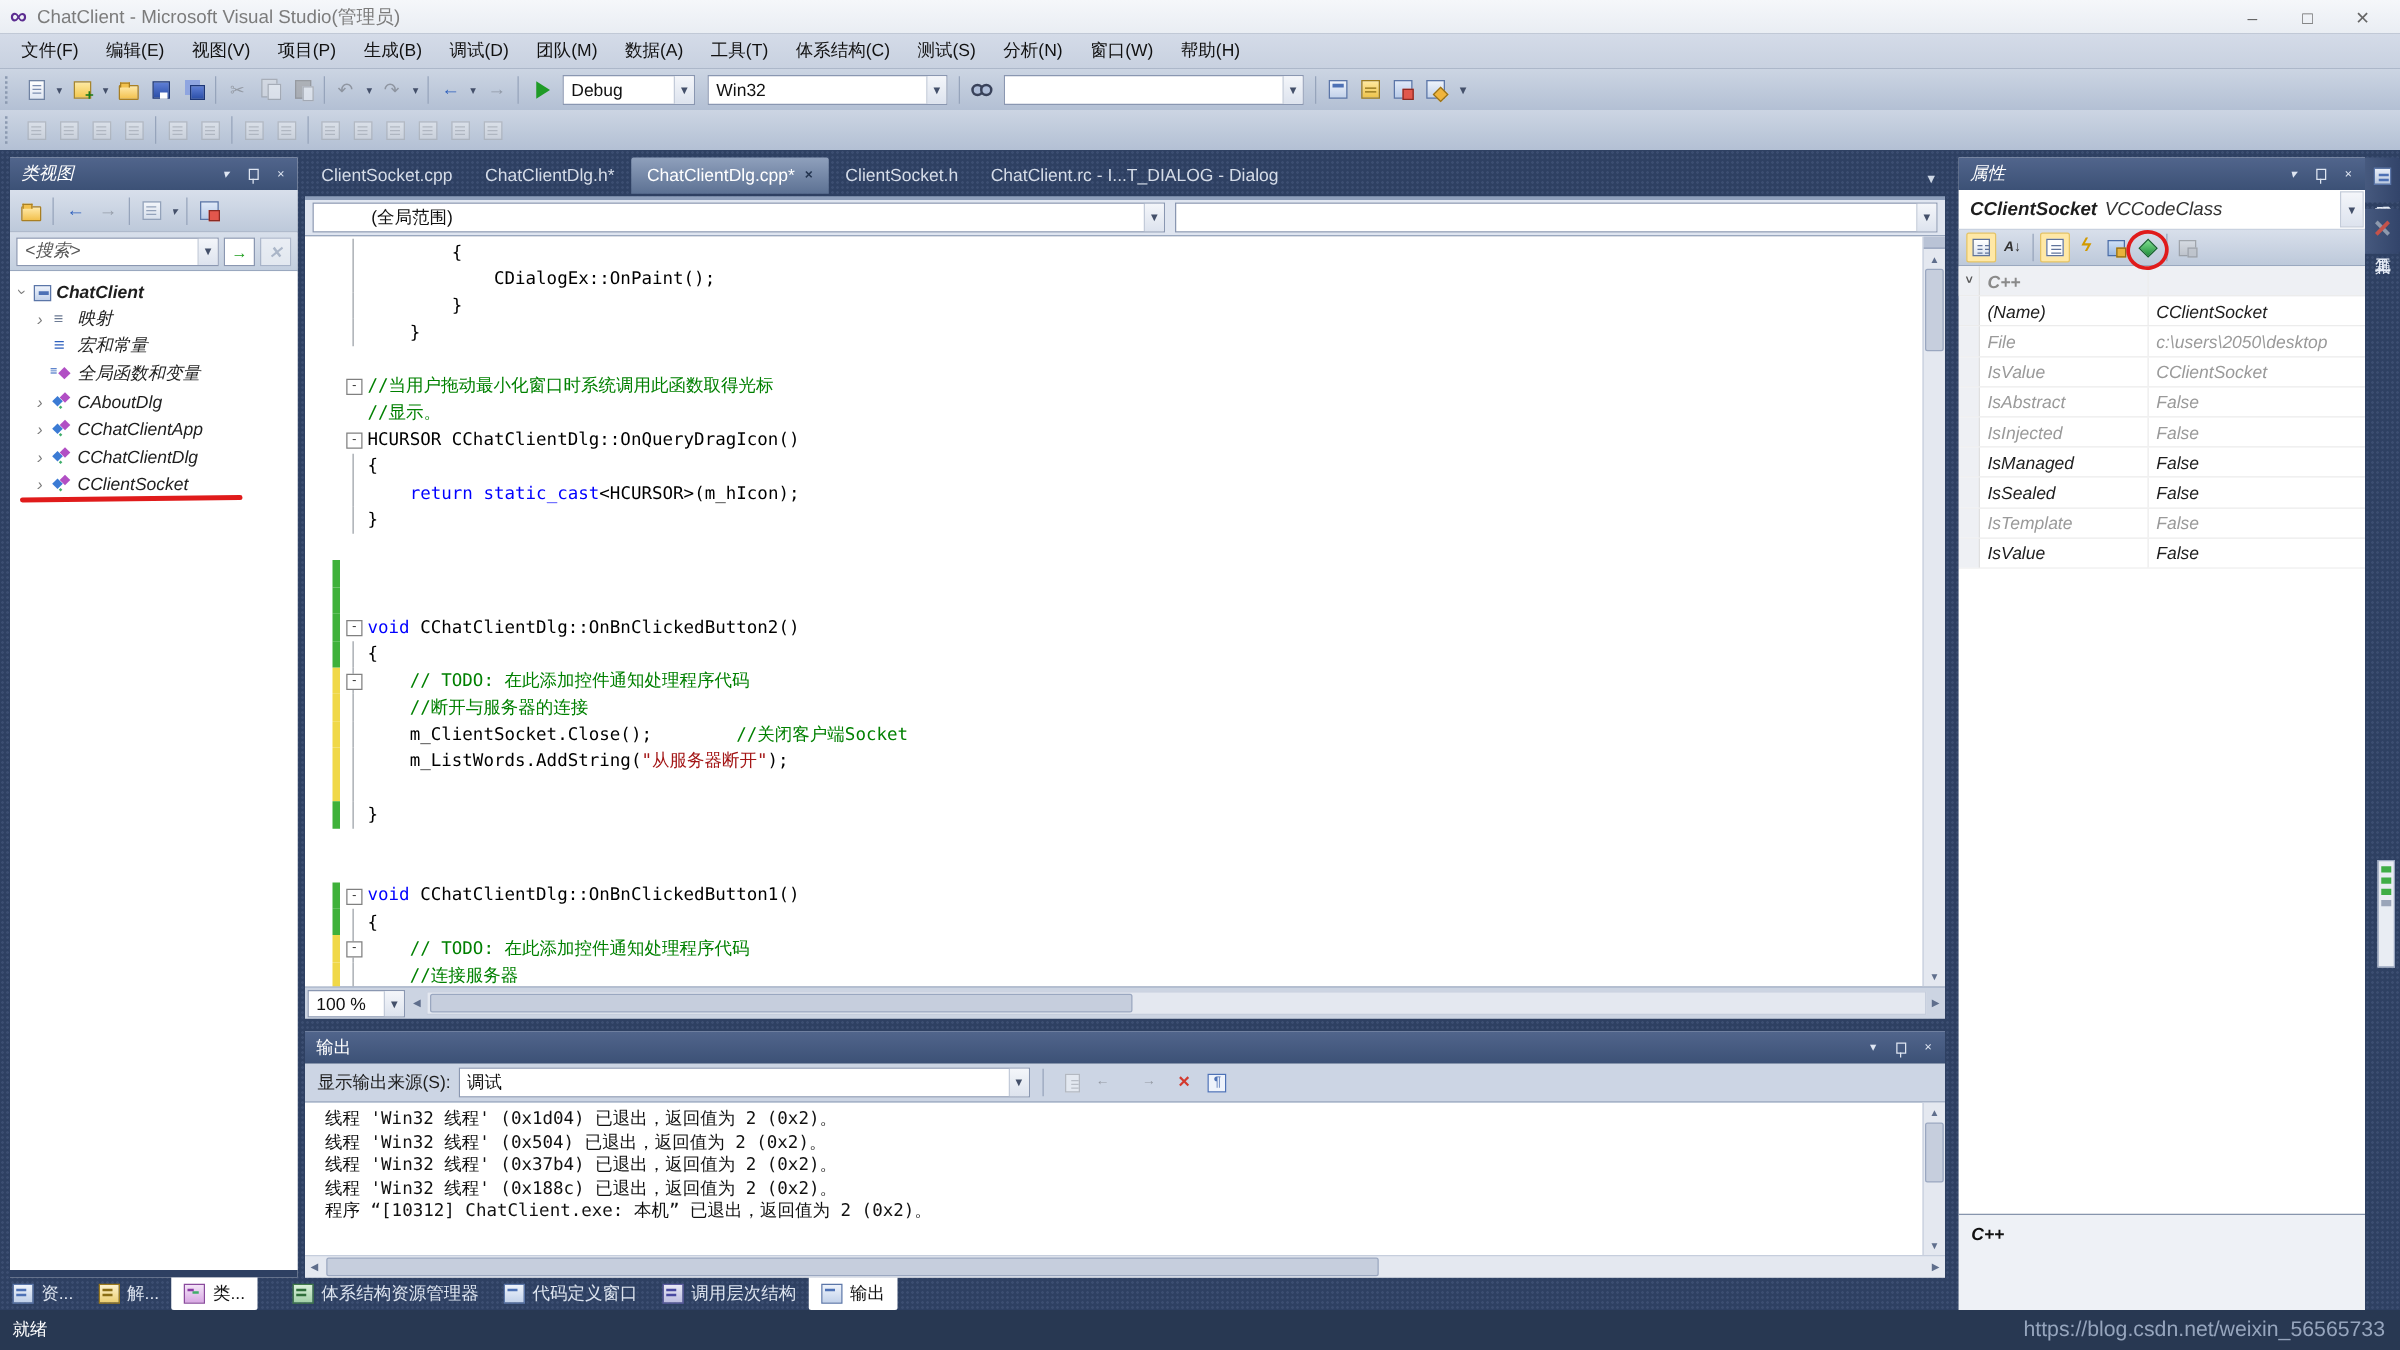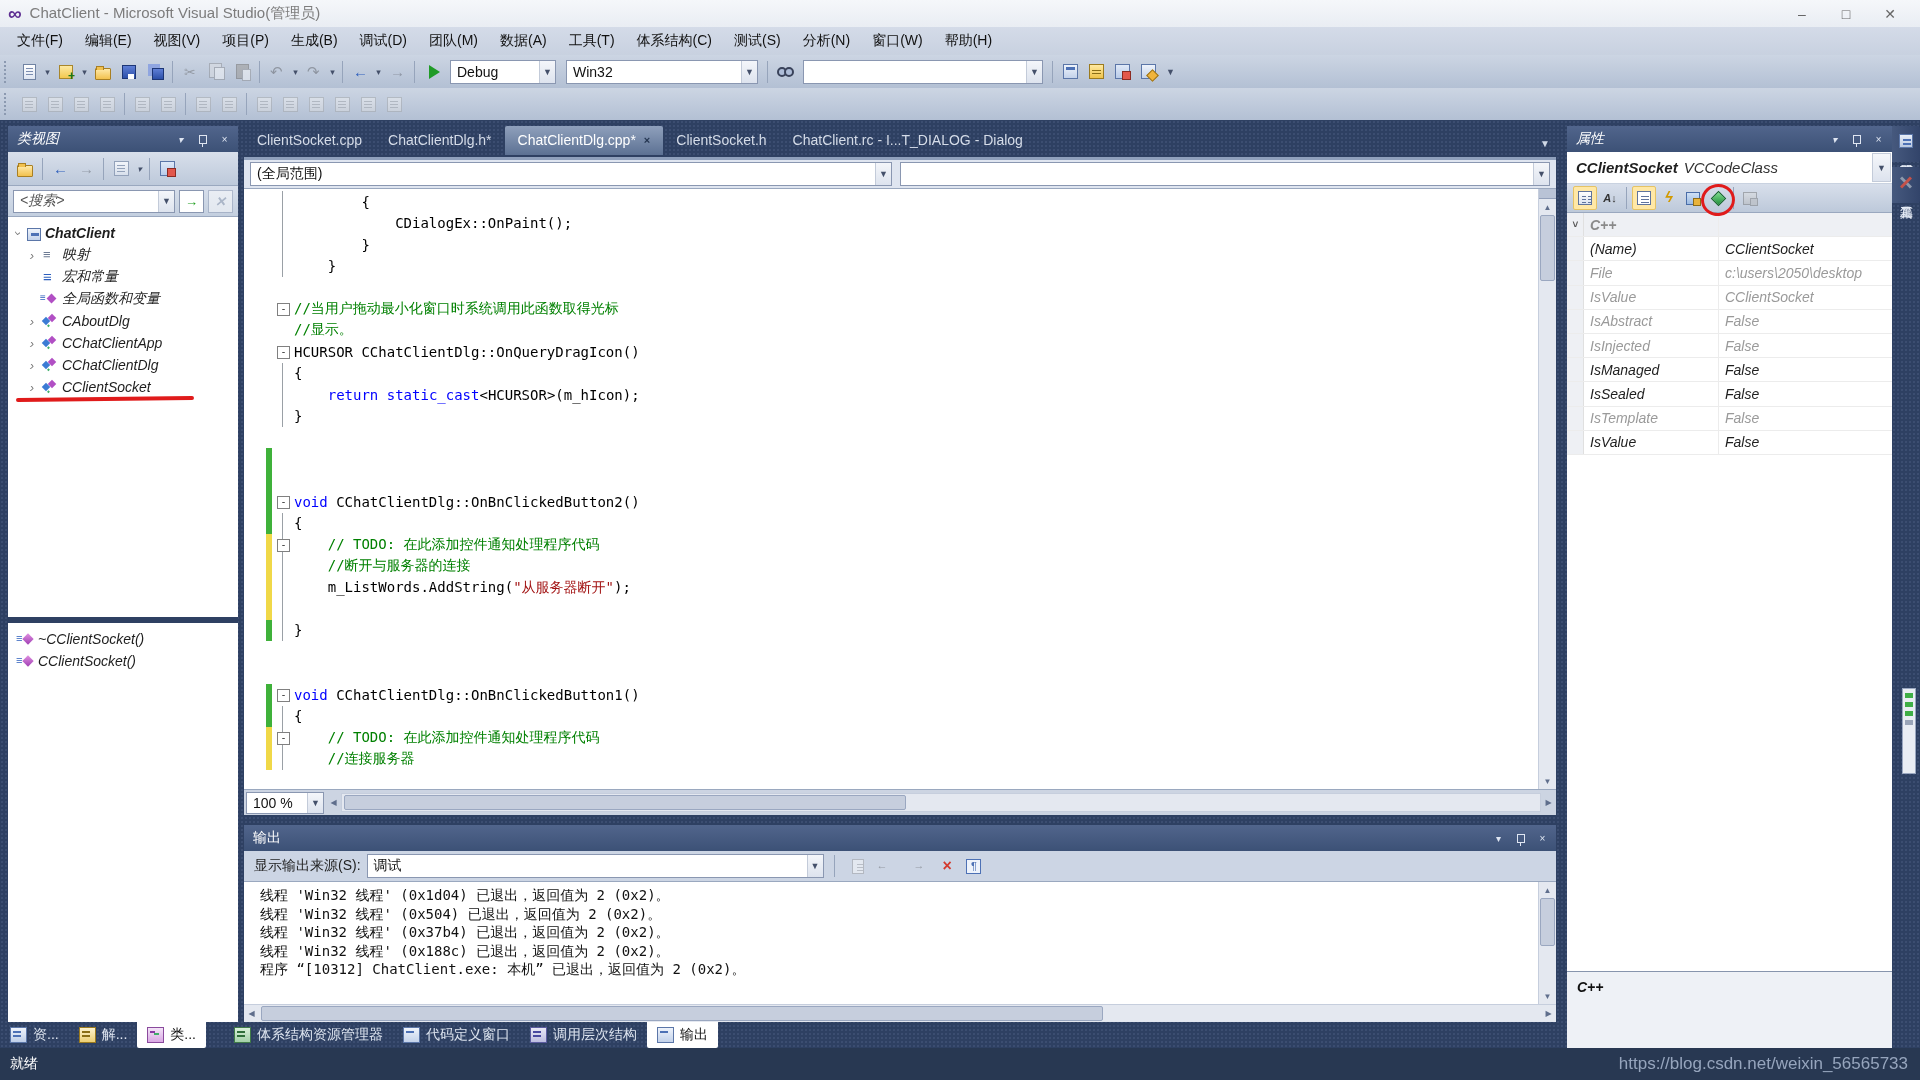--- a/index.html
+++ b/index.html
@@ -114,21 +114,21 @@
   
   .editorcol{left:244px;top:126px;width:1312px;height:896px;display:flex;flex-direction:column;}
   .doctabs{height:31px;flex:none;display:flex;align-items:flex-start;color:#d5dce8;position:relative;}
   .dtab{padding:6px 13px 7px;font-size:14px;white-space:nowrap;display:flex;align-items:center;gap:8px;}
   .dtab.active{background:linear-gradient(#8fa0bc,#5c7193);color:#fff;border-radius:2px 2px 0 0;}
   .dtab .tclose{color:#243550;font-size:11px;font-weight:bold;}
   .tabs-dd{position:absolute;right:6px;bottom:8px;color:#cfd8e6;font-size:10px;}
   .tabline{height:3px;flex:none;background:#8fa0bc;}
   .navbar{height:28px;flex:none;background:#dfe5f0;border-bottom:1px solid #9aa8bf;display:flex;
           align-items:center;gap:8px;padding:0 6px;}
-  .navbar .combo{height:22px;}
+  .navbar .combo{height:22px;padding-left:40px;}
   .nav-left{width:640px;} .nav-right{flex:1;}
   
   .codewrap{flex:1;background:#fff;position:relative;overflow:hidden;}
   .codelines{position:absolute;left:0;top:2px;right:17px;bottom:0;}
   .cl{height:21.45px;display:flex;align-items:center;}
   .cl-bp{width:22px;height:100%;flex:none;background:#fff;}
   .cl-bar{width:6px;height:100%;flex:none;}
   .cl-bar.g{background:#3fb13a;} .cl-bar.y{background:#f0d848;}
   .cl-out{width:22px;height:100%;flex:none;position:relative;}
   .cl-out.guide::before{content:"";position:absolute;left:10px;top:0;bottom:0;border-left:1px solid #9aa0a6;}
@@ -483,30 +483,20 @@
         <span class="ico ico-class"></span>
         <span>CChatClientDlg</span>
       </div>
       <div class="trow lvl1 annotated">
         <span class="chev">›</span>
         <span class="ico ico-class"></span>
         <span>CClientSocket</span>
       </div>
     </div>
   <div class="cv-split"></div>
-  <div class="memberlist" id="cv-members">
-      <div class="trow" style="padding-left: 8px;">
-        <span class="ico ico-method"></span>
-        <span>~CClientSocket()</span>
-      </div>
-      <div class="trow" style="padding-left: 8px;">
-        <span class="ico ico-method"></span>
-        <span>CClientSocket()</span>
-      </div>
-    </div>
 </div>
 
 <div class="abs editorcol">
   <div class="doctabs" id="doc-tabs">
 
   <div class="dtab">
         <span>ClientSocket.cpp</span>
       </div>
       <div class="dtab">
         <span>ChatClientDlg.h*</span>
@@ -649,20 +639,26 @@
         <div class="cl">
           <span class="cl-bp"></span>
           <span class="cl-bar y"></span>
           <span class="cl-out guide"></span>
           <span class="cl-txt"><span class="tk-p">    </span><span class="tk-c">//断开与服务器的连接</span></span>
         </div>
         <div class="cl">
           <span class="cl-bp"></span>
           <span class="cl-bar y"></span>
           <span class="cl-out guide"></span>
+          <span class="cl-txt"><span class="tk-p">    m_ClientSocket.Close();</span><span class="tk-p">        </span><span class="tk-c">//关闭客户端Socket</span></span>
+        </div>
+        <div class="cl">
+          <span class="cl-bp"></span>
+          <span class="cl-bar y"></span>
+          <span class="cl-out guide"></span>
           <span class="cl-txt"><span class="tk-p">    m_ListWords.AddString(</span><span class="tk-s">"从服务器断开"</span><span class="tk-p">);</span></span>
         </div>
         <div class="cl">
           <span class="cl-bp"></span>
           <span class="cl-bar y"></span>
           <span class="cl-out guide"></span>
           <span class="cl-txt"></span>
         </div>
         <div class="cl">
           <span class="cl-bp"></span>

